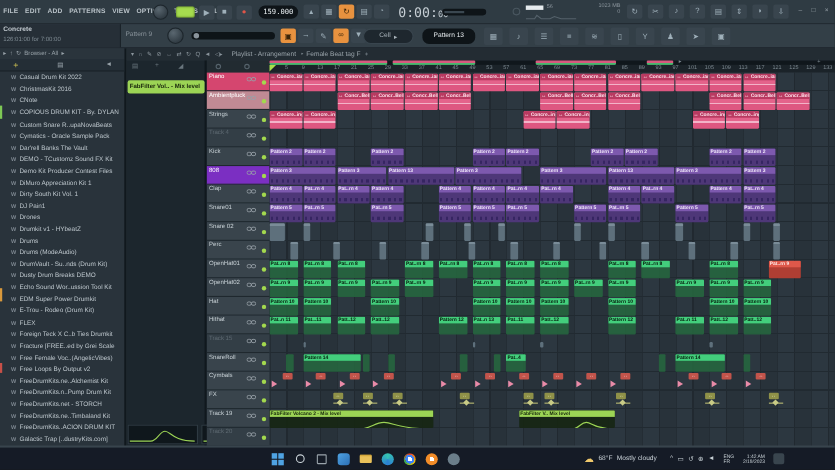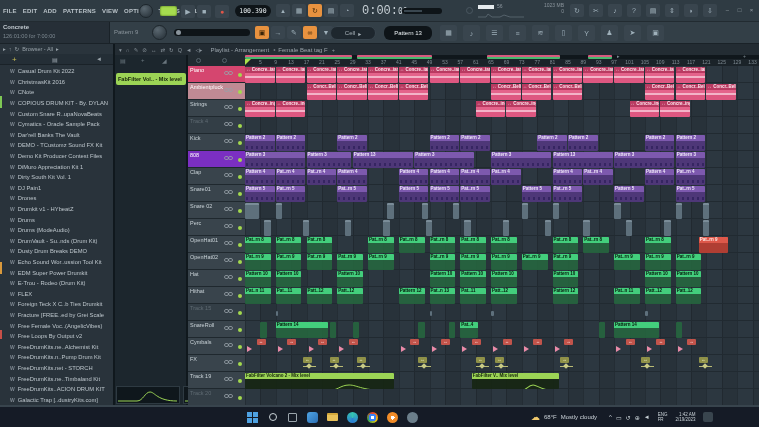--- a/index.html
+++ b/index.html
@@ -109,28 +109,28 @@
         <span>VIEW</span>
         <span>OPTIONS</span>
         <span>TOOLS</span>
         <span>HELP</span>
       </div>
     <div class="abs knob" style="left:139px;top:4px;width:14px;height:14px;"></div>
     <div class="abs lcd" style="left:160px;top:6px;width:17px;height:10px;"></div>
     <div class="abs tbtn" style="left:181px;top:5px;">▶</div>
     <div class="abs tbtn" style="left:197px;top:5px;">■</div>
     <div class="abs tbtn" style="left:215px;top:5px;color:#E05548;">●</div>
-    <div class="abs lcdbox" style="left:235px;top:5px;width:36px;height:12px;font-size:6.5px;">100.390</div>
+    <div class="abs lcdbox" style="left:235px;top:5px;width:36px;height:12px;font-size:6.5px;">159.000</div>
     <div class="abs tbtn" style="left:276px;top:4px;">▴</div>
     <div class="abs tbtn" style="left:292px;top:4px;">▦</div>
     <div class="abs tbtn orange" style="left:308px;top:4px;">↻</div>
     <div class="abs tbtn" style="left:324px;top:4px;">▤</div>
     <div class="abs tbtn" style="left:340px;top:4px;">◔</div>
     <div class="abs" style="left:362px;top:4px;display:flex;align-items:baseline;">
-      <span class="timebig" style="font-size:12px;font-family:Liberation Mono, monospace;">0:00:</span>
+      <span class="timebig" style="font-size:12px;">0:00:</span>
       <span class="timebig" style="font-size:8px;">00</span>
     </div>
     <div class="abs" style="left:402px;top:8px;width:40px;height:6px;background:#0E1418;border-radius:3px;">
       <div style="position:absolute;left:2px;top:2px;width:18px;height:2px;background:#3A4750;"></div>
     </div>
     <div class="abs" style="left:466px;top:7px;width:7px;height:7px;border:1px solid #4A5760;border-radius:50%;"></div>
     <div class="abs" style="left:478px;top:3px;width:48px;height:16px;">
       <div style="position:absolute;left:0;top:2px;width:16px;height:4px;background:#E6EBEE;"></div>
       <span style="position:absolute;left:19px;top:0;font-size:5px;color:#8A949C;">56</span>
       <svg style="position:absolute;left:0;top:8px;" width="46" height="8">

